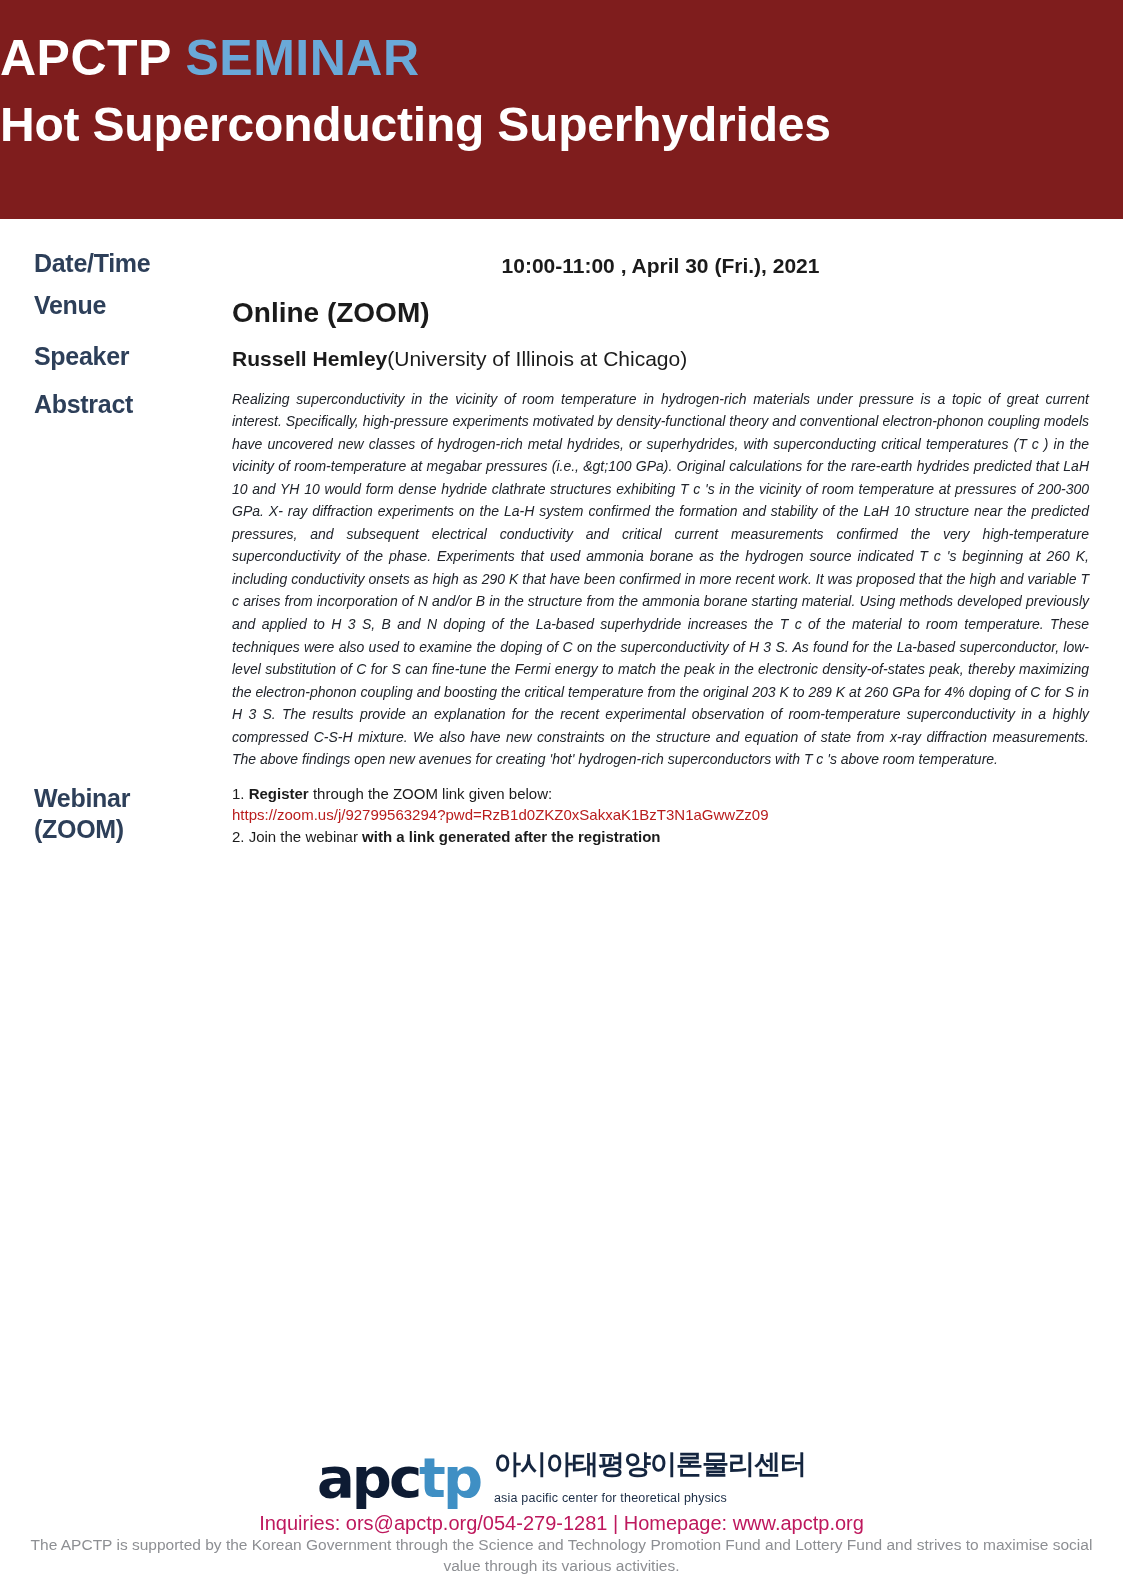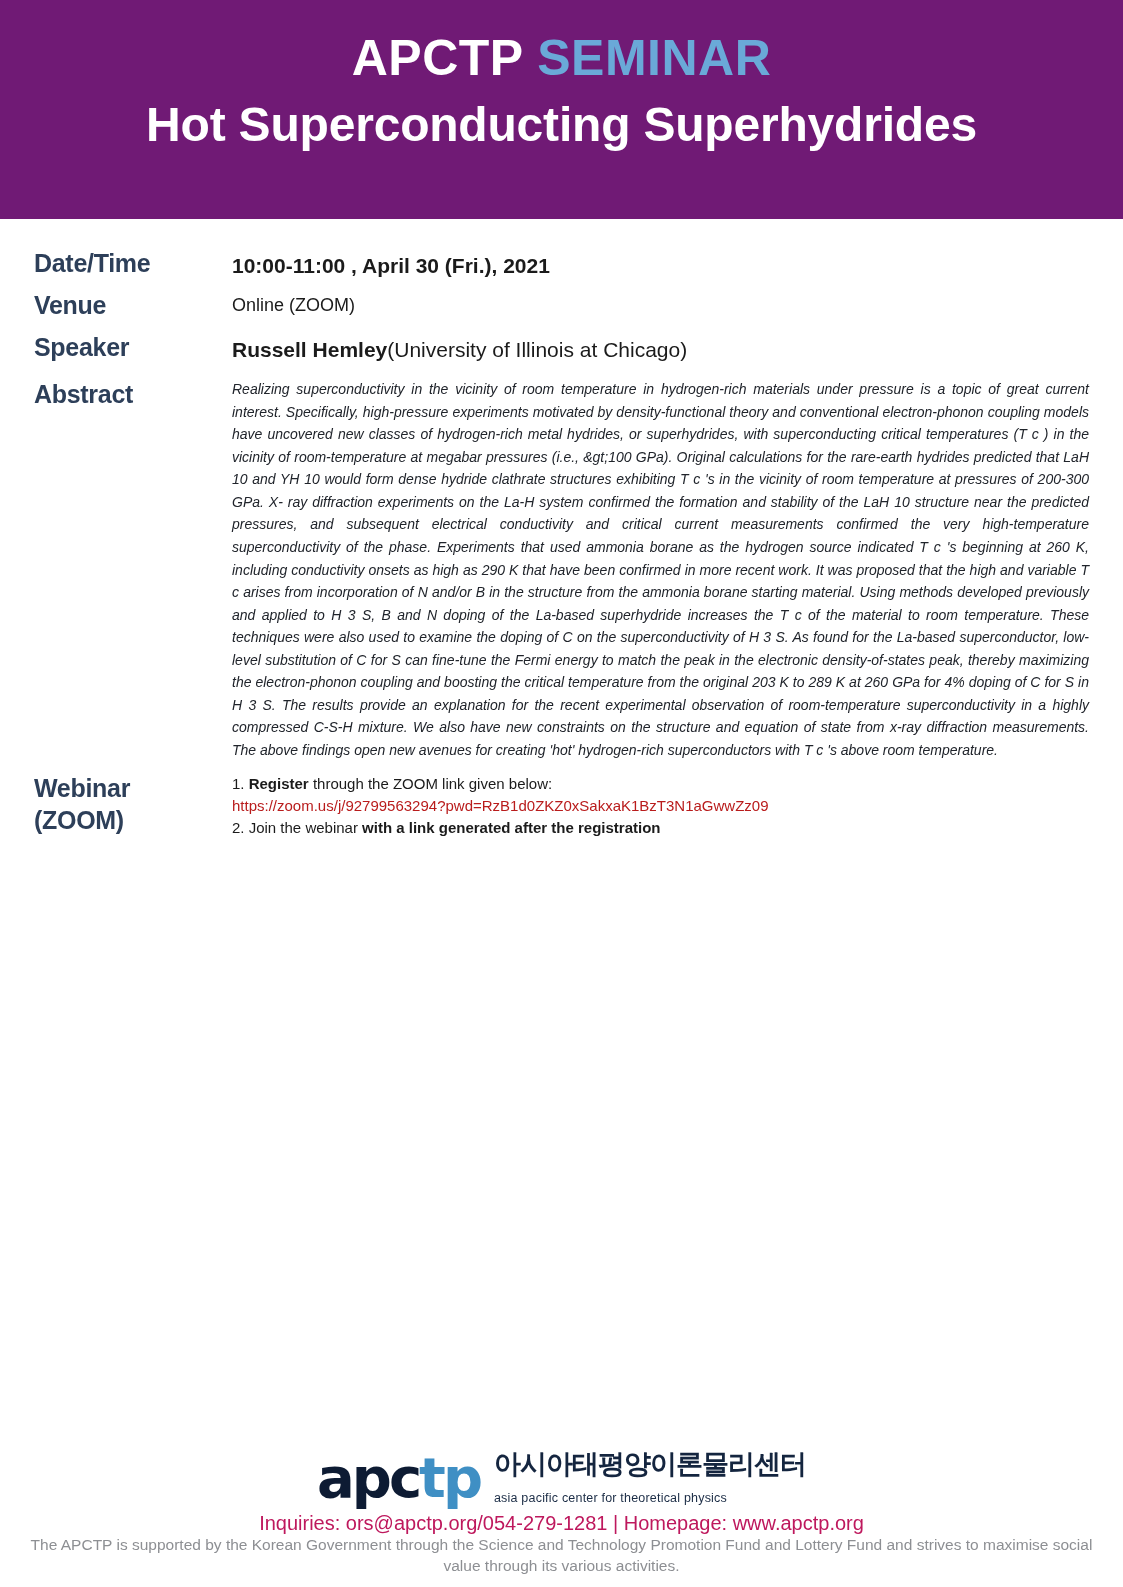--- a/index.html
+++ b/index.html
@@ -9,25 +9,25 @@
     height: 1587px;
     background: #ffffff;
     font-family: "Liberation Sans", sans-serif;
     color: #1b1b1b;
     overflow: hidden;
     position: relative;
   }
 
   
   .header {
-    background: #701a75;
+    background: #7f1d1d;
     height: 219px;
     width: 100%;
     padding-top: 30px;
-    text-align: center;
+    text-align: left;
   }
   .header-line1 {
     font-size: 50px;
     font-weight: bold;
     letter-spacing: 0.5px;
     color: #ffffff;
     line-height: 1.15;
   }
   .header-line1 .accent { color: #6aa9d8; }
   .header-line2 {
@@ -56,23 +56,23 @@
     line-height: 1.35;
     letter-spacing: -0.3px;
   }
   .value {
     flex: 1 1 auto;
     font-size: 20px;
     line-height: 1.4;
     color: #1b1b1b;
   }
   .row-datetime { margin-top: 4px; }
-  .row-datetime .value { font-size: 21px; font-weight: bold; padding-top: 4px;}
+  .row-datetime .value { font-size: 21px; font-weight: bold; padding-top: 4px; text-align: center;}
   .row-venue { margin-top: 8px; }
-  .row-venue .value { font-size: 18px; font-weight: normal; padding-top: 4px; }
+  .row-venue .value { font-size: 28px; font-weight: bold; padding-top: 4px; }
   .row-speaker { margin-top: 8px; justify-content: flex-end; }
   .row-speaker .value { font-size: 21px; padding-top: 4px; }
   .row-speaker .spk-name { font-weight: bold; }
   .row-speaker .spk-aff { font-weight: normal; }
 
   .row-abstract { margin-top: 14px; }
   .abstract-text {
     font-size: 14px;
     line-height: 1.61;
     text-align: justify;

